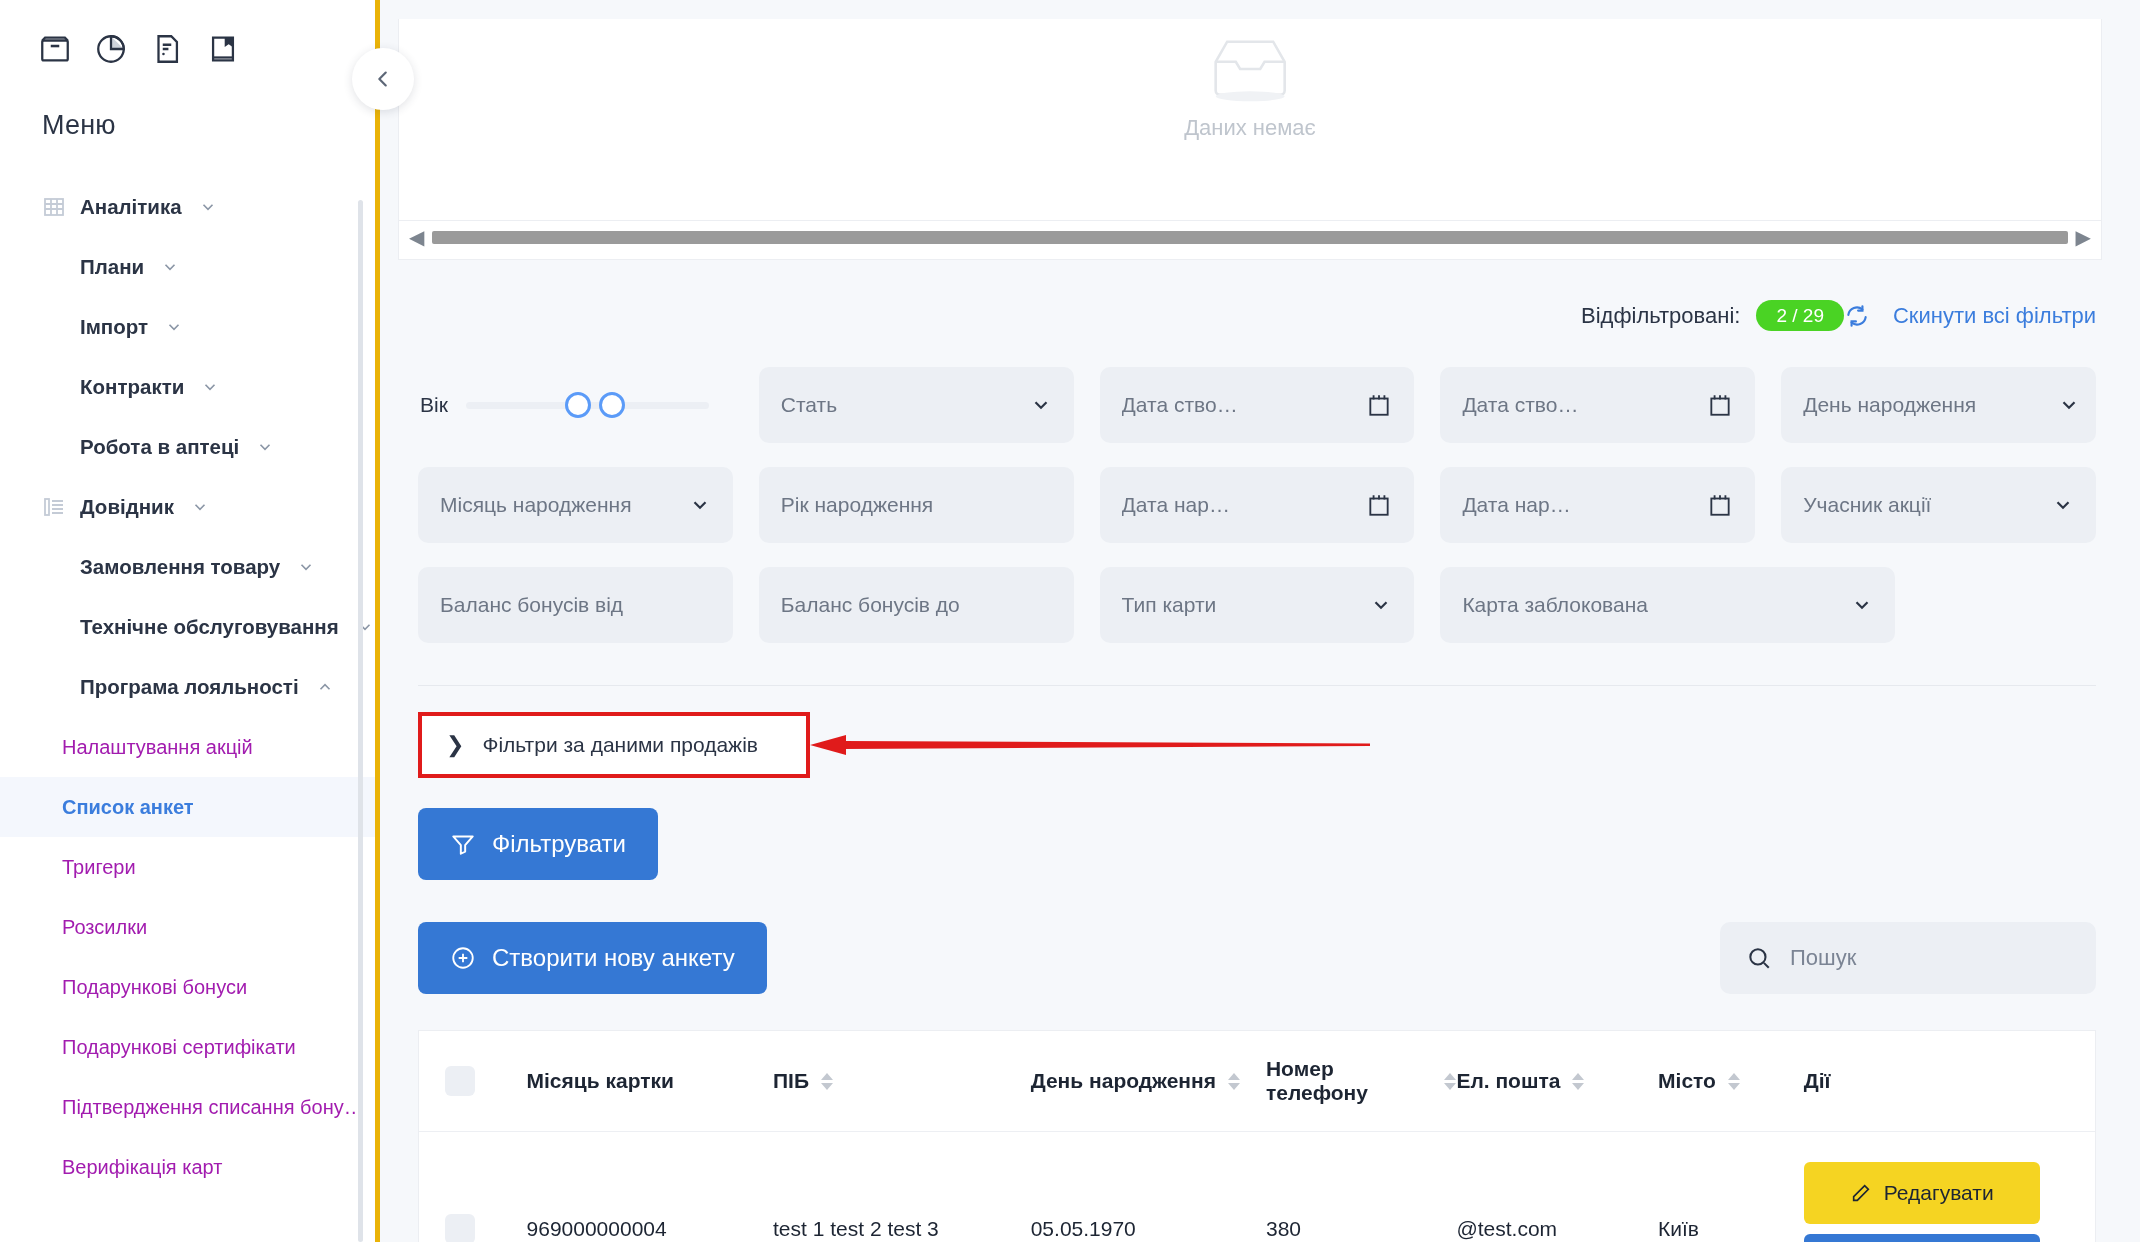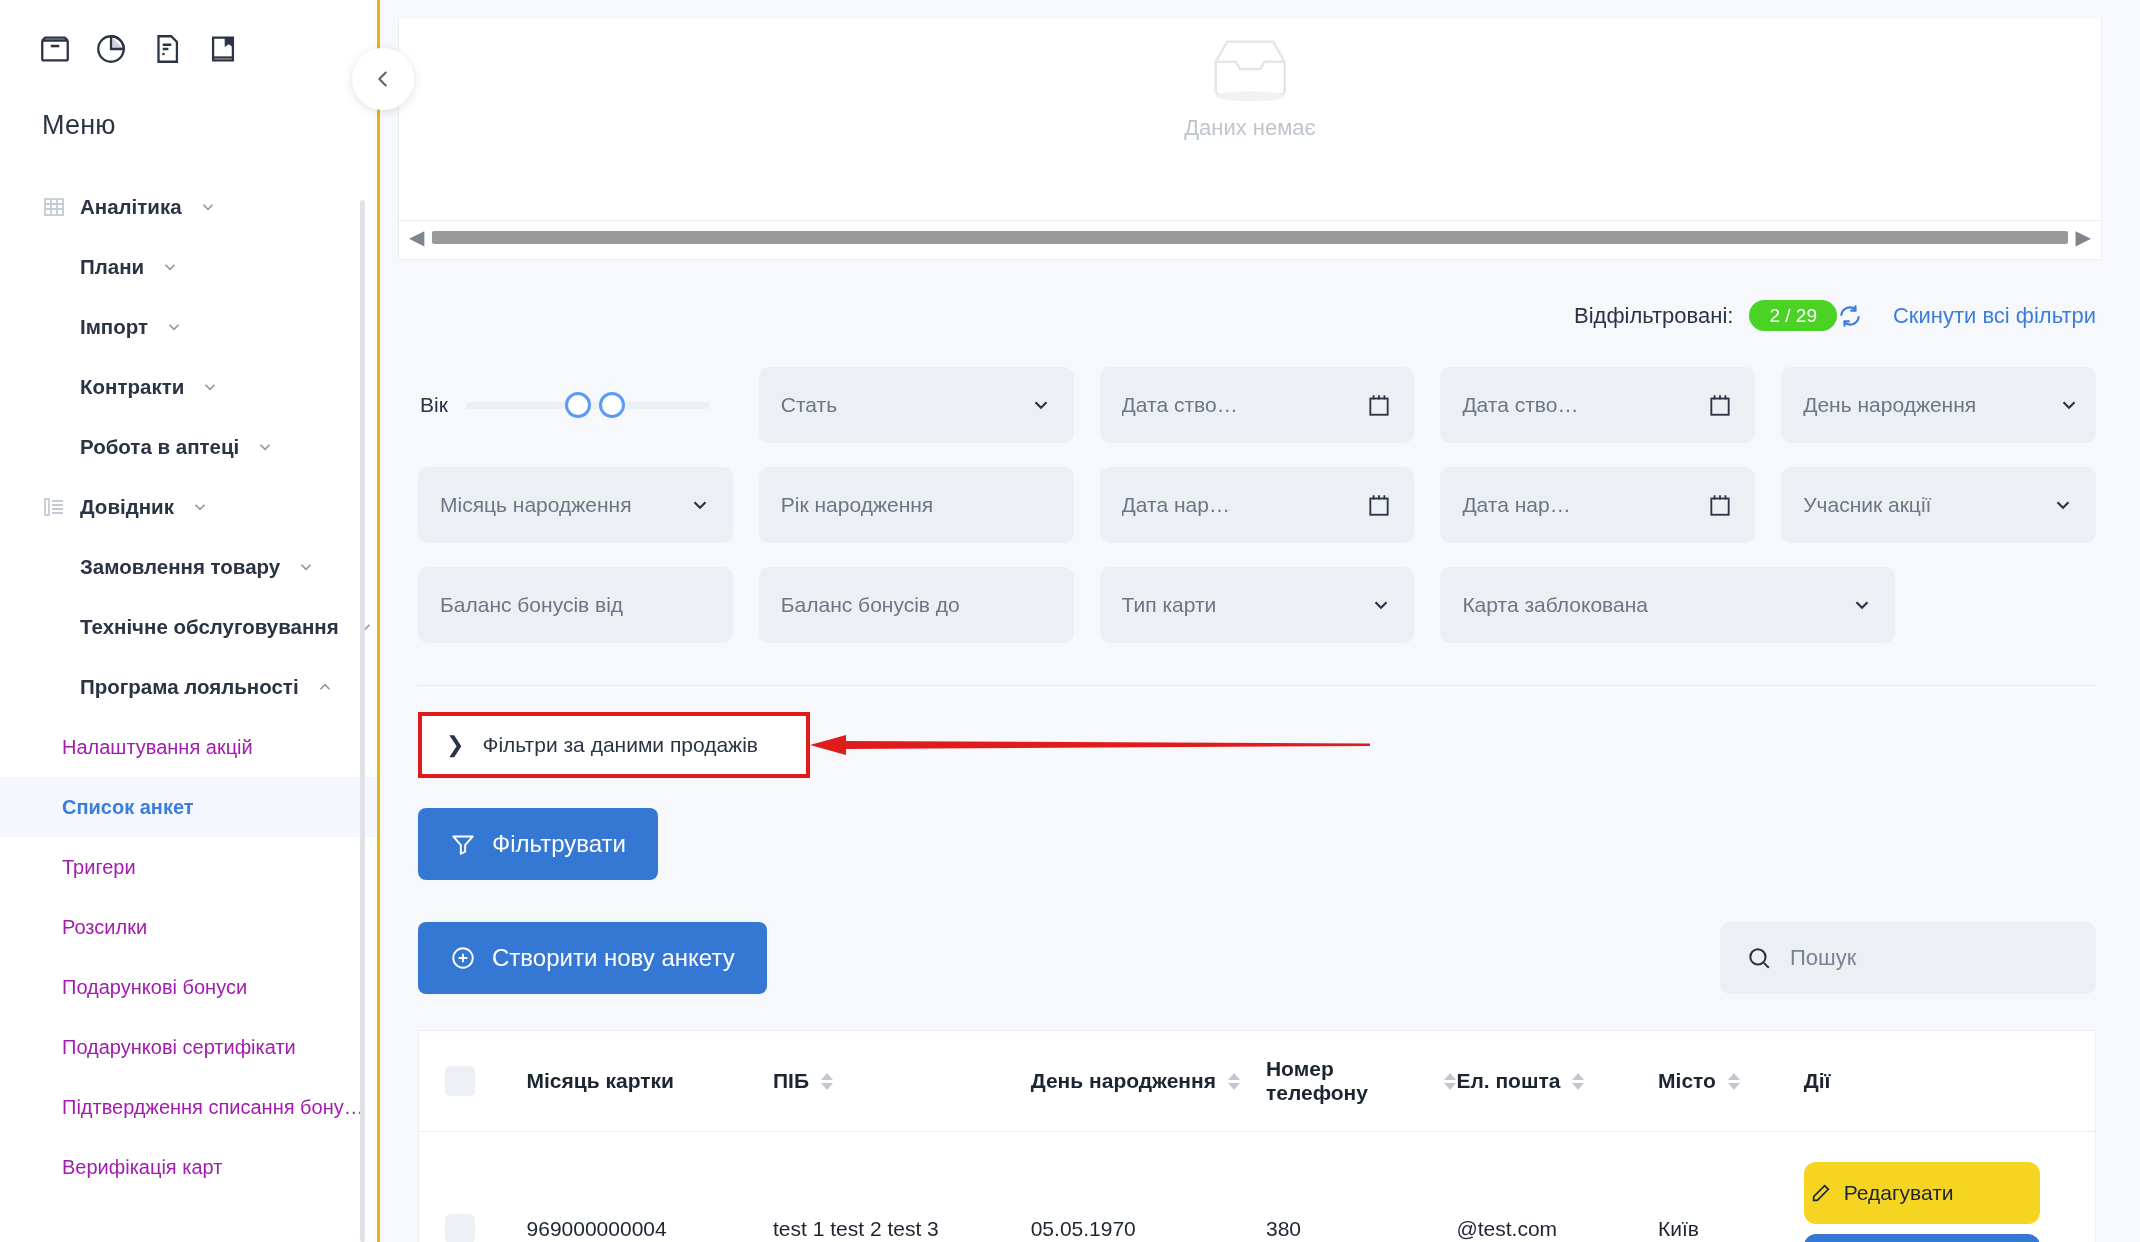--- a/index.html
+++ b/index.html
@@ -17,21 +17,21 @@
     background: #f6f8fb;
   }
 
   
   .sidebar {
     width: 380px;
     min-width: 380px;
     height: 1242px;
     background: #ffffff;
     position: relative;
-    border-right: 3px solid #eab308;
+    border-right: 5px solid #eab308;
     overflow: hidden;
   }
   .sidebar-topicons {
     display: flex;
     gap: 22px;
     padding: 32px 0 0 38px;
     align-items: center;
   }
   .sb-ico { width: 34px; height: 34px; color:#2b3445; display:block; }
   .menu-title {
@@ -173,21 +173,21 @@
     background: #4ad324;
     color: #ffffff;
     border-radius: 20px;
     padding: 6px 20px;
     font-size: 19px;
     line-height: 1;
   }
   .reset-filters {
     display: flex;
     align-items: center;
-    gap: 30px;
+    gap: 23px;
     color: #3b7ddd;
     font-size: 22px;
     cursor: pointer;
   }
   .reset-filters svg { width: 26px; height: 26px; }
 
   .filter-grid {
     display: grid;
     grid-template-columns: repeat(5, 1fr);
     gap: 24px 26px;
@@ -361,23 +361,24 @@
   tbody td {
     font-size: 21px;
     color: #1d2533;
     padding: 30px 0;
     vertical-align: middle;
     font-weight: 400;
   }
   .act-btn {
     width: 236px;
     height: 62px;
-    border-radius: 12px;
-    display: flex;
-    align-items: center;
+    border-radius: 6px;
+    display: flex;
+    align-items: center;
+    justify-content: center;
     gap: 12px;
     font-size: 21px;
     cursor: pointer;
     border: none;
     font-family: "Liberation Sans", sans-serif;
   }
   .act-edit { background: #f5d422; color: #1d2533; }
   .act-view { background: #3578d4; color: #ffffff; margin-top: 10px; }
   .act-btn svg { width: 22px; height: 22px; }
 

